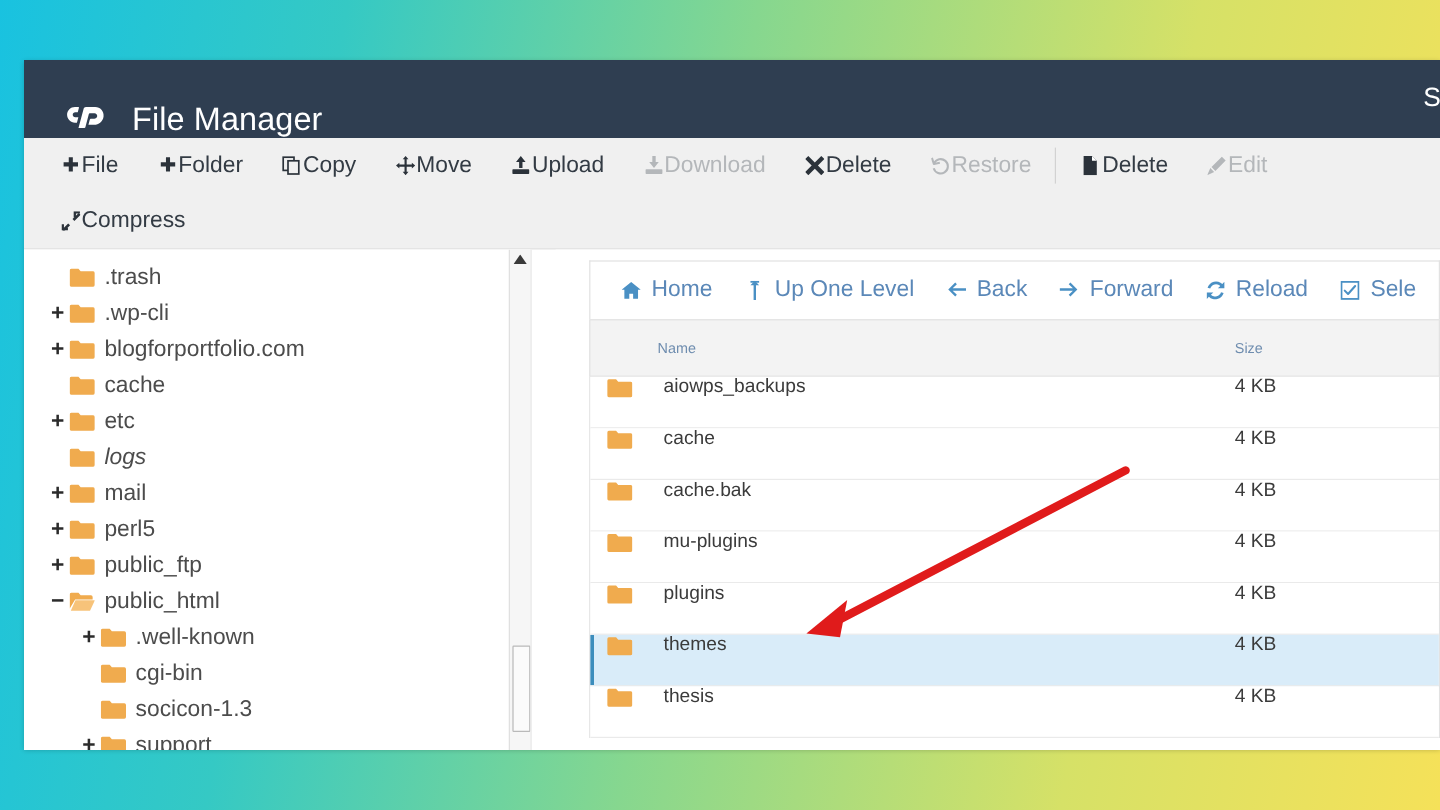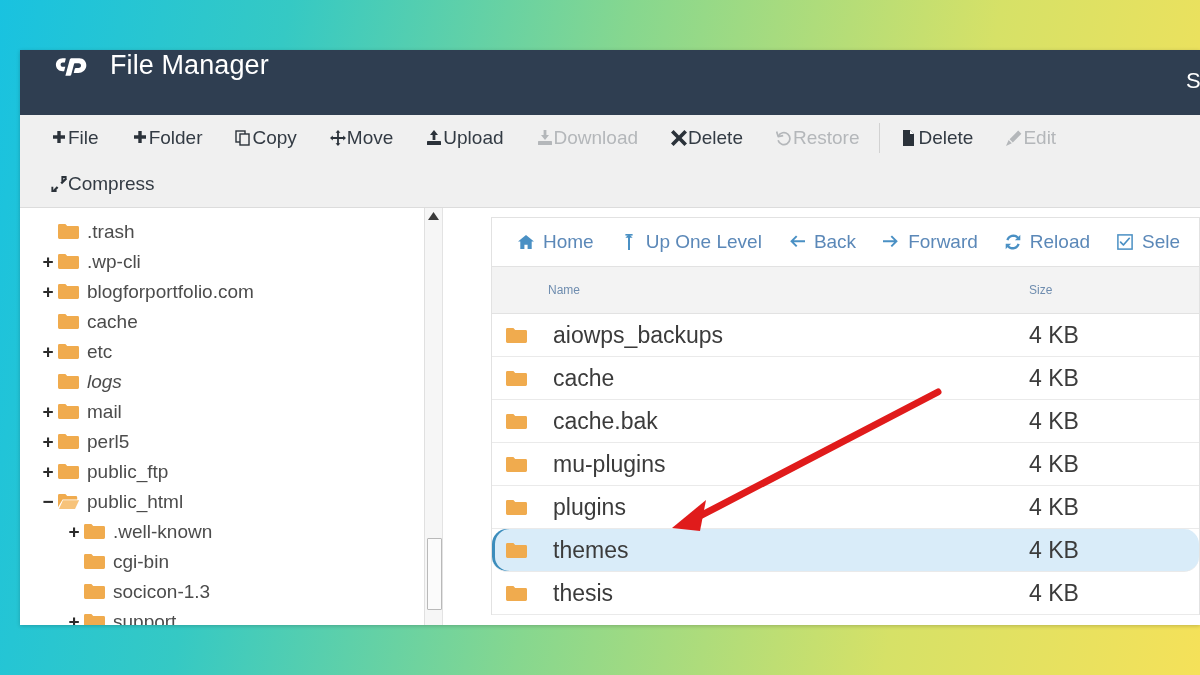--- a/index.html
+++ b/index.html
@@ -25,21 +25,21 @@
     background: #ffffff;
     overflow: hidden;
     box-shadow: 0 1px 4px rgba(0,0,0,0.20);
   }
 
   
   .titlebar {
     height: 65px;
     background: #2f3e51;
     display: flex;
-    align-items: flex-start;
+    align-items: flex-end;
     padding-left: 32px;
     position: relative;
     overflow: hidden;
   }
   .cp-logo {
     width: 42px;
     height: 34px;
     position: relative;
     flex: 0 0 auto;
     margin-right: 16px;
@@ -234,33 +234,32 @@
   }
   .col-name { flex: 1 1 auto; padding-left: 56px; }
   .col-size { width: 170px; flex: 0 0 auto; text-align: left; padding-left: 22px;}
 
   .frows {
     border-left: 1px solid #e2e2e2;
     border-right: 1px solid #e2e2e2;
   }
   .frow {
     display: flex;
-    align-items: center;
+    align-items: flex-start;
     height: 42px;
     border-bottom: 1px solid #eaeaea;
-    font-size: 23px;
+    font-size: 16px;
     color: #3b3b3b;
     background: #ffffff;
     cursor: pointer;
     position: relative;
   }
   .frow.selected {
     background: #d9ecf9;
     box-shadow: inset 3px 0 0 0 #3c8dbc;
-    border-radius: 15px;
   }
   .frow .col-name {
     display: flex;
     align-items: center;
     padding-left: 14px;
     gap: 0;
   }
   .row-ico {
     width: 23px;
     height: 18px;

